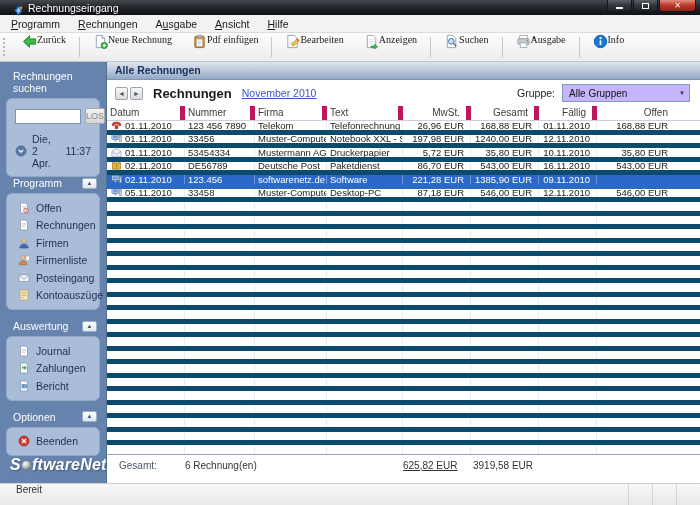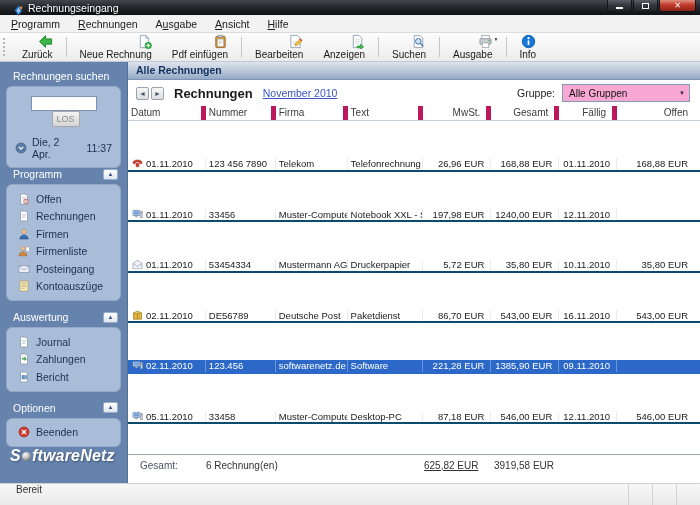--- a/index.html
+++ b/index.html
@@ -18,66 +18,66 @@
   .wc .box{width:7px;height:6px;border:1px solid #fff;box-sizing:border-box;}
   .wc .x{color:#fff;font-size:8px;line-height:8px;}
 
   
   .menubar{height:18px;background:#f2f2f2;border-bottom:1px solid #dcdcdc;display:flex;align-items:center;padding-left:2px;box-sizing:border-box;}
   .menu-item{font-size:10.5px;color:#1a1a1a;padding:2px 9px;cursor:default;}
 
   
   .toolbar{height:29px;background:linear-gradient(#fdfdfd,#ececec);border-bottom:1px solid #c2c8d1;display:flex;align-items:stretch;padding-left:2px;box-sizing:border-box;}
   .tb-grip{width:4px;border-left:2px dotted #b4bac2;margin:5px 3px 5px 1px;}
-  .tb-btn{display:flex;flex-direction:column;align-items:flex-end;justify-content:center;padding:1px 10px 1px 10px;background:none;border:none;font-family:Liberation Sans, sans-serif;cursor:default;}
+  .tb-btn{display:flex;flex-direction:row;align-items:flex-start;justify-content:center;padding:1px 10px 1px 10px;background:none;border:none;font-family:Liberation Serif, serif;cursor:default;}
   .tb-btn .tbi{width:15px;height:15px;display:block;position:relative;}
   .tb-btn .tbi svg{width:15px;height:15px;display:block;}
   .tb-btn .tbl{font-size:10px;color:#1a1a1a;line-height:11px;white-space:nowrap;}
   .tb-sep{width:1px;background:#c6c6c6;margin:4px 3px;}
   .tb-dd{position:absolute;right:-6px;top:2px;font-size:5px;color:#333;}
 
   
   .appbody{flex:1;display:flex;min-height:0;}
 
   
-  .sidebar{width:127px;background:#6583ad;display:flex;flex-direction:column;box-sizing:border-box;padding-top:8px;}
+  .sidebar{width:106px;background:#6583ad;display:flex;flex-direction:column;box-sizing:border-box;padding-top:8px;}
   .side-sec-title{display:flex;align-items:center;justify-content:space-between;color:#fff;font-size:10.5px;padding:0 9px 0 13px;margin:10px 0 4px 0;}
   .side-sec-title:first-child{margin-top:0;}
   .collapse-btn{width:15px;height:11px;background:linear-gradient(#ffffff,#dfe6ef);border:1px solid #9db0c9;border-radius:2px;font-size:6px;line-height:9px;color:#33527e;text-align:center;box-sizing:border-box;cursor:default;}
   .panel{background:#a9bdd8;border:1px solid #92a9c8;border-radius:6px;margin:0 6px;padding:5px 0;}
   .search-panel{padding:9px 8px 7px 8px;}
-  .search-row{display:flex;align-items:center;flex-direction:column;}
+  .search-row{display:flex;align-items:center;}
   .search-input{width:66px;height:15px;border:1px solid #7e93b3;font-size:10px;padding:0 2px;box-sizing:border-box;background:#fff;}
   .los-btn{margin-left:4px;width:28px;height:16px;background:linear-gradient(#f2f2f2,#d6d6d6);border:1px solid #a9a9a9;border-radius:2px;font-size:9px;color:#8a8a8a;line-height:13px;text-align:center;box-sizing:border-box;font-family:inherit;padding:0;}
   .date-row{display:flex;align-items:center;margin-top:9px;font-size:10.5px;color:#1c2f52;}
   .date-row .ic{margin-right:5px;}
   .date-row .time{margin-left:8px;}
   .side-item{display:flex;align-items:center;height:17.5px;padding-left:11px;font-size:10.5px;color:#1c2f52;cursor:default;}
   .side-item .ic{margin-right:6px;}
   .ic{width:12px;height:12px;display:inline-block;flex:0 0 12px;}
   .ic svg{width:12px;height:12px;display:block;}
   .side-logo{margin-top:auto;padding:0 0 20px 10px;color:#fff;font-size:16px;font-weight:bold;font-style:italic;letter-spacing:0.2px;text-shadow:1px 1px 2px rgba(0,0,0,.35);white-space:nowrap;}
   .globe{display:inline-block;width:9px;height:9px;border-radius:50%;background:radial-gradient(circle at 35% 30%,#ffffff,#b9b9b9 45%,#6a6a6a 80%);margin:0 1px;}
 
   
   .main{flex:1;display:flex;flex-direction:column;background:#fff;border-left:1px solid #51708f;min-width:0;}
   .main-header{height:17px;line-height:17px;background:linear-gradient(#dde4ee,#c3cedd 40%,#93a9c7);border-bottom:1px solid #7d95b5;color:#15315e;font-weight:bold;font-size:10.5px;padding-left:8px;}
   .subheader{height:26px;display:flex;align-items:center;padding-left:8px;}
   .nav-btn{width:13px;height:13px;background:linear-gradient(#f8f8f8,#dcdcdc);border:1px solid #9aa4b0;border-radius:2px;font-size:7px;line-height:11px;text-align:center;color:#44536b;box-sizing:border-box;margin-right:2px;cursor:default;}
   .list-title{font-size:13px;font-weight:bold;color:#1a1a1a;margin-left:8px;}
   .period-link{font-size:10.5px;color:#3a56c4;text-decoration:underline;margin-left:10px;cursor:pointer;}
   .group-label{margin-left:auto;font-size:10.5px;color:#222;margin-right:7px;}
-  .combo{width:128px;height:18px;border:1px solid #7f9db9;background:#f9a8d4;display:flex;align-items:center;font-size:10px;color:#111;padding-left:6px;box-sizing:border-box;margin-right:10px;position:relative;}
+  .combo{width:128px;height:18px;border:1px solid #7f9db9;background:#c4b5fd;display:flex;align-items:center;font-size:10px;color:#111;padding-left:6px;box-sizing:border-box;margin-right:10px;position:relative;}
   .combo-arrow{position:absolute;right:4px;font-size:6px;color:#333;}
 
   
   .thead{height:15px;display:flex;border-bottom:1px solid #c7cfda;box-sizing:border-box;}
   .thead .cell{font-size:10px;color:#3c3c3c;line-height:14px;border-right:5px solid #be185d;}
   .tbody{flex:1;overflow:hidden;}
-  .trow{display:flex;height:13.5px;line-height:13.5px;border-bottom:2px solid #0c4a6e;box-sizing:border-box;margin-top:37px;}
+  .trow{display:flex;height:13.5px;line-height:13.5px;border-bottom:5px solid #0c4a6e;box-sizing:border-box;}
   .cell{box-sizing:border-box;padding-left:3px;overflow:hidden;white-space:nowrap;font-size:9.5px;color:#1b1b1b;border-right:1px solid #e9edf2;display:flex;align-items:center;}
   .cell.num{justify-content:flex-end;padding-right:6px;padding-left:0;}
   .c0{width:78px;}.c1{width:70px;}.c2{width:72px;}.c3{width:76px;}
   .c4{width:68px;}.c5{width:68px;}.c6{width:58px;}.c7{width:83px;}
   .c7.num{padding-right:12px;border-right:none;}
   .row-ic{width:11px;height:11px;display:inline-block;margin:0 3px 0 1px;flex:0 0 11px;}
   .row-ic svg{width:11px;height:11px;display:block;}
   .trow.sel{background:#2b68c8;border-bottom-color:#2b68c8;}
   .trow.sel .cell{color:#fff;border-right-color:rgba(255,255,255,.3);}
 

